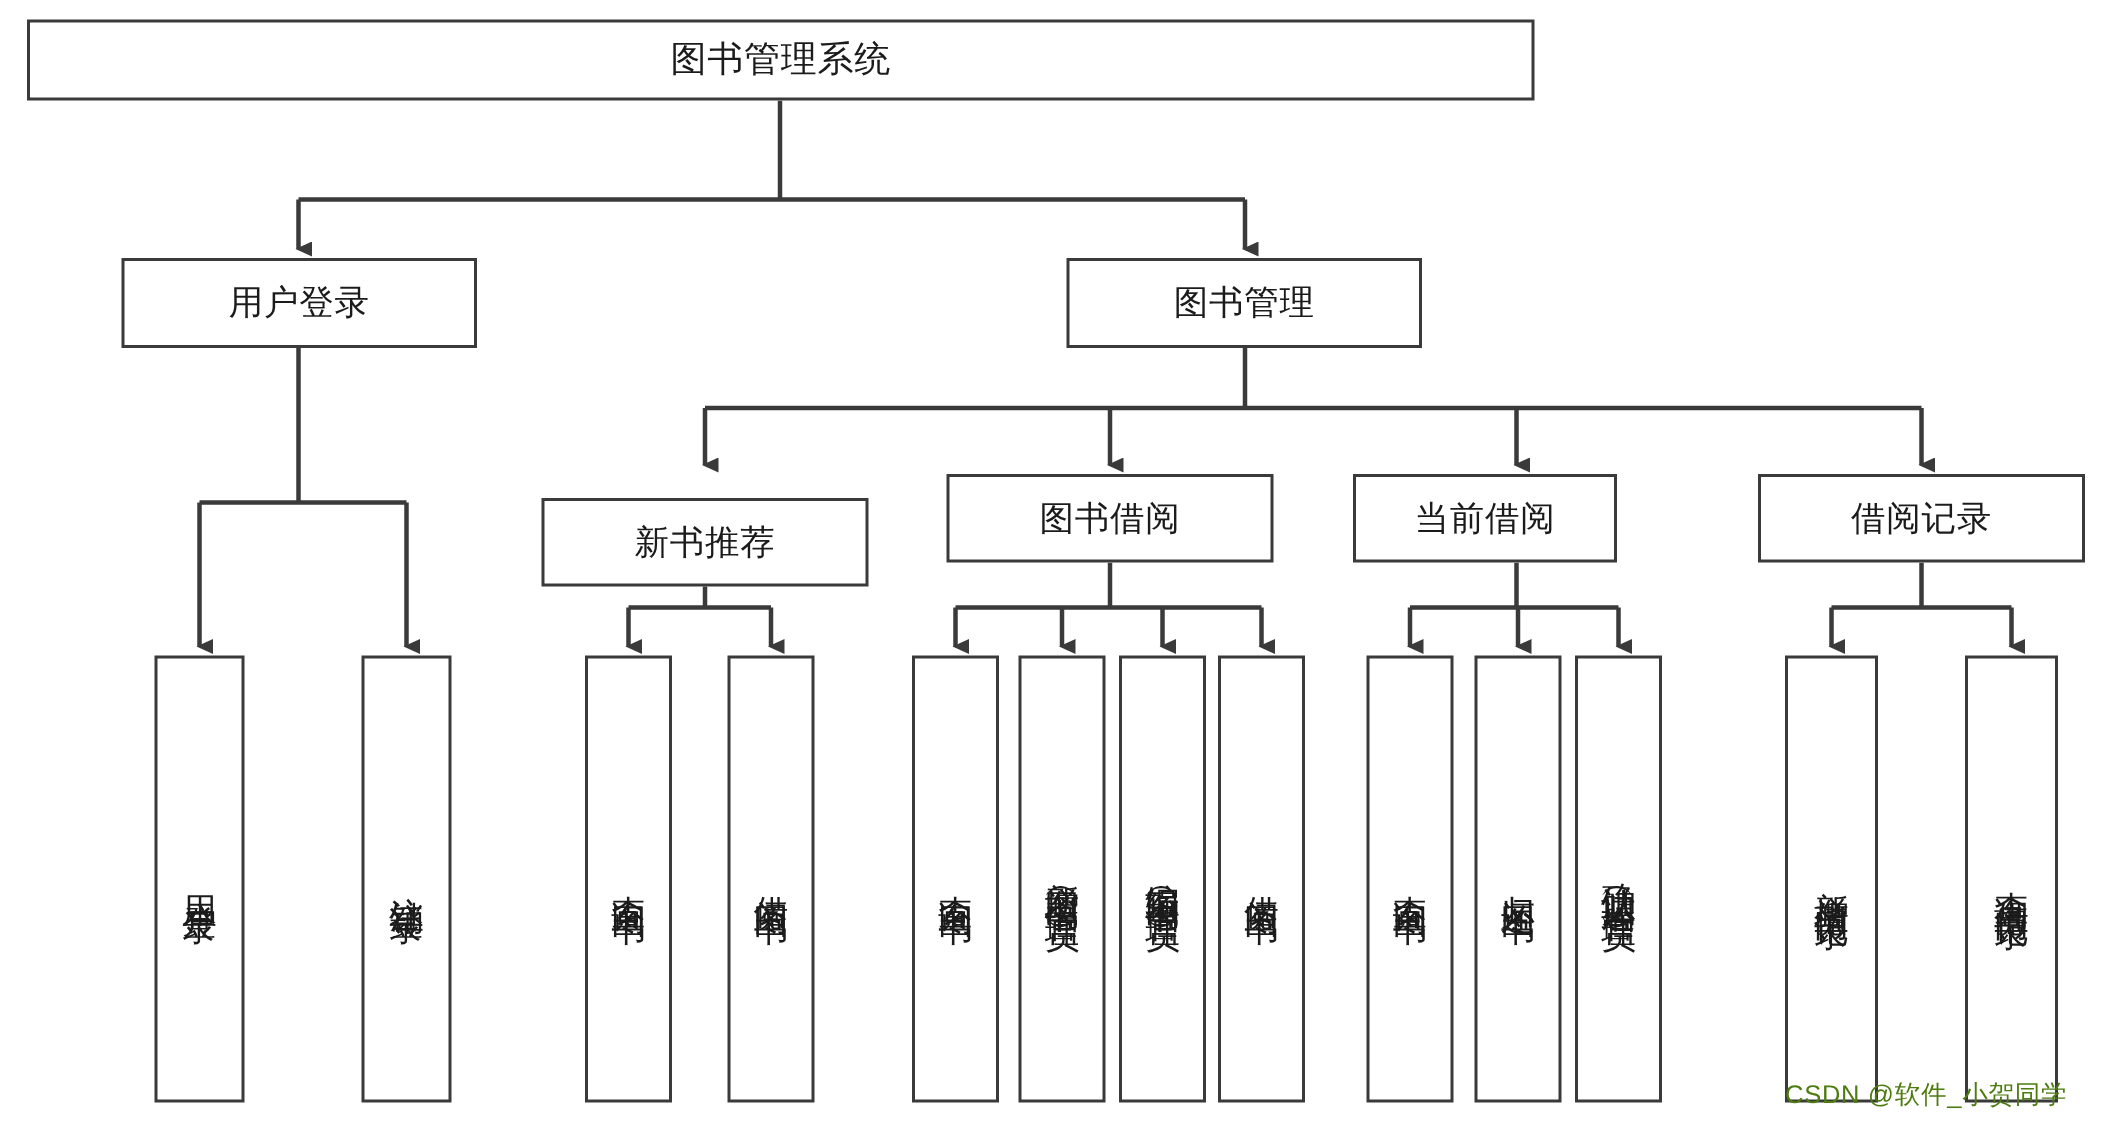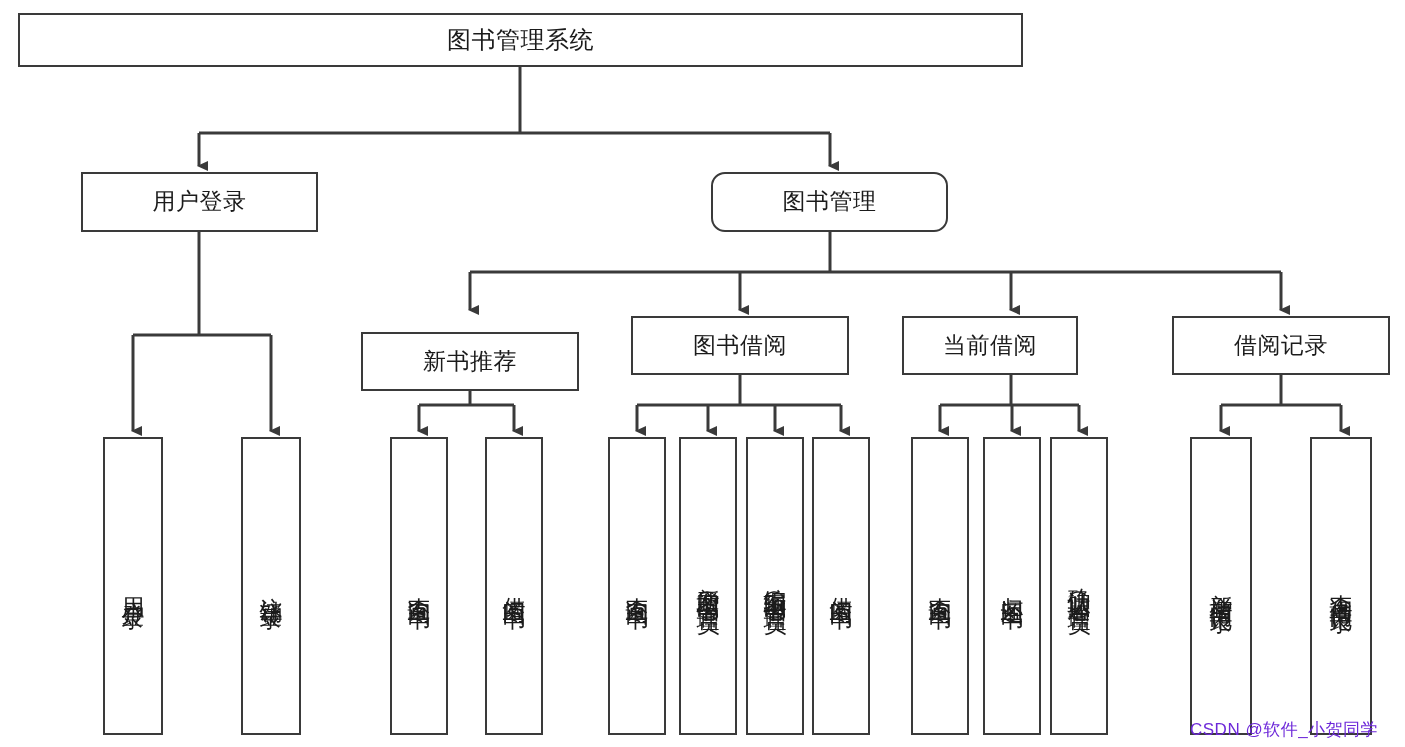--- a/index.html
+++ b/index.html
@@ -55,21 +55,21 @@
     text-orientation: upright;
     letter-spacing: 3.5px;
     line-height: 1.0;
     text-align: center;
     white-space: nowrap;
     display: block;
   }
   .watermark {
     position: absolute;
     font-size: 17px;
-    color: #6d28d9;
+    color: #4d7c0f;
     white-space: nowrap;
     letter-spacing: 0.5px;
     font-family: "Liberation Sans", "DejaVu Sans", sans-serif;
   }
 </style>
 </head>
 <body>
 
 <div id="canvas">
 
@@ -123,21 +123,21 @@
     </g>
   </svg>
 
   <div class="node node-h node-root" style="left:18px; top:13px; width:1005px; height:54px;">
     <span>图书管理系统</span>
   </div>
 
   <div class="node node-h" style="left:81px; top:172px; width:237px; height:60px;">
     <span>用户登录</span>
   </div>
-  <div class="node node-h" style="left:711px; top:172px; width:237px; height:60px;border-radius:14px;">
+  <div class="node node-h" style="left:711px; top:172px; width:237px; height:60px;">
     <span>图书管理</span>
   </div>
 
   <div class="node node-h" style="left:361px; top:332px; width:218px; height:59px;">
     <span>新书推荐</span>
   </div>
   <div class="node node-h" style="left:631px; top:316px; width:218px; height:59px;">
     <span>图书借阅</span>
   </div>
   <div class="node node-h" style="left:902px; top:316px; width:176px; height:59px;">

